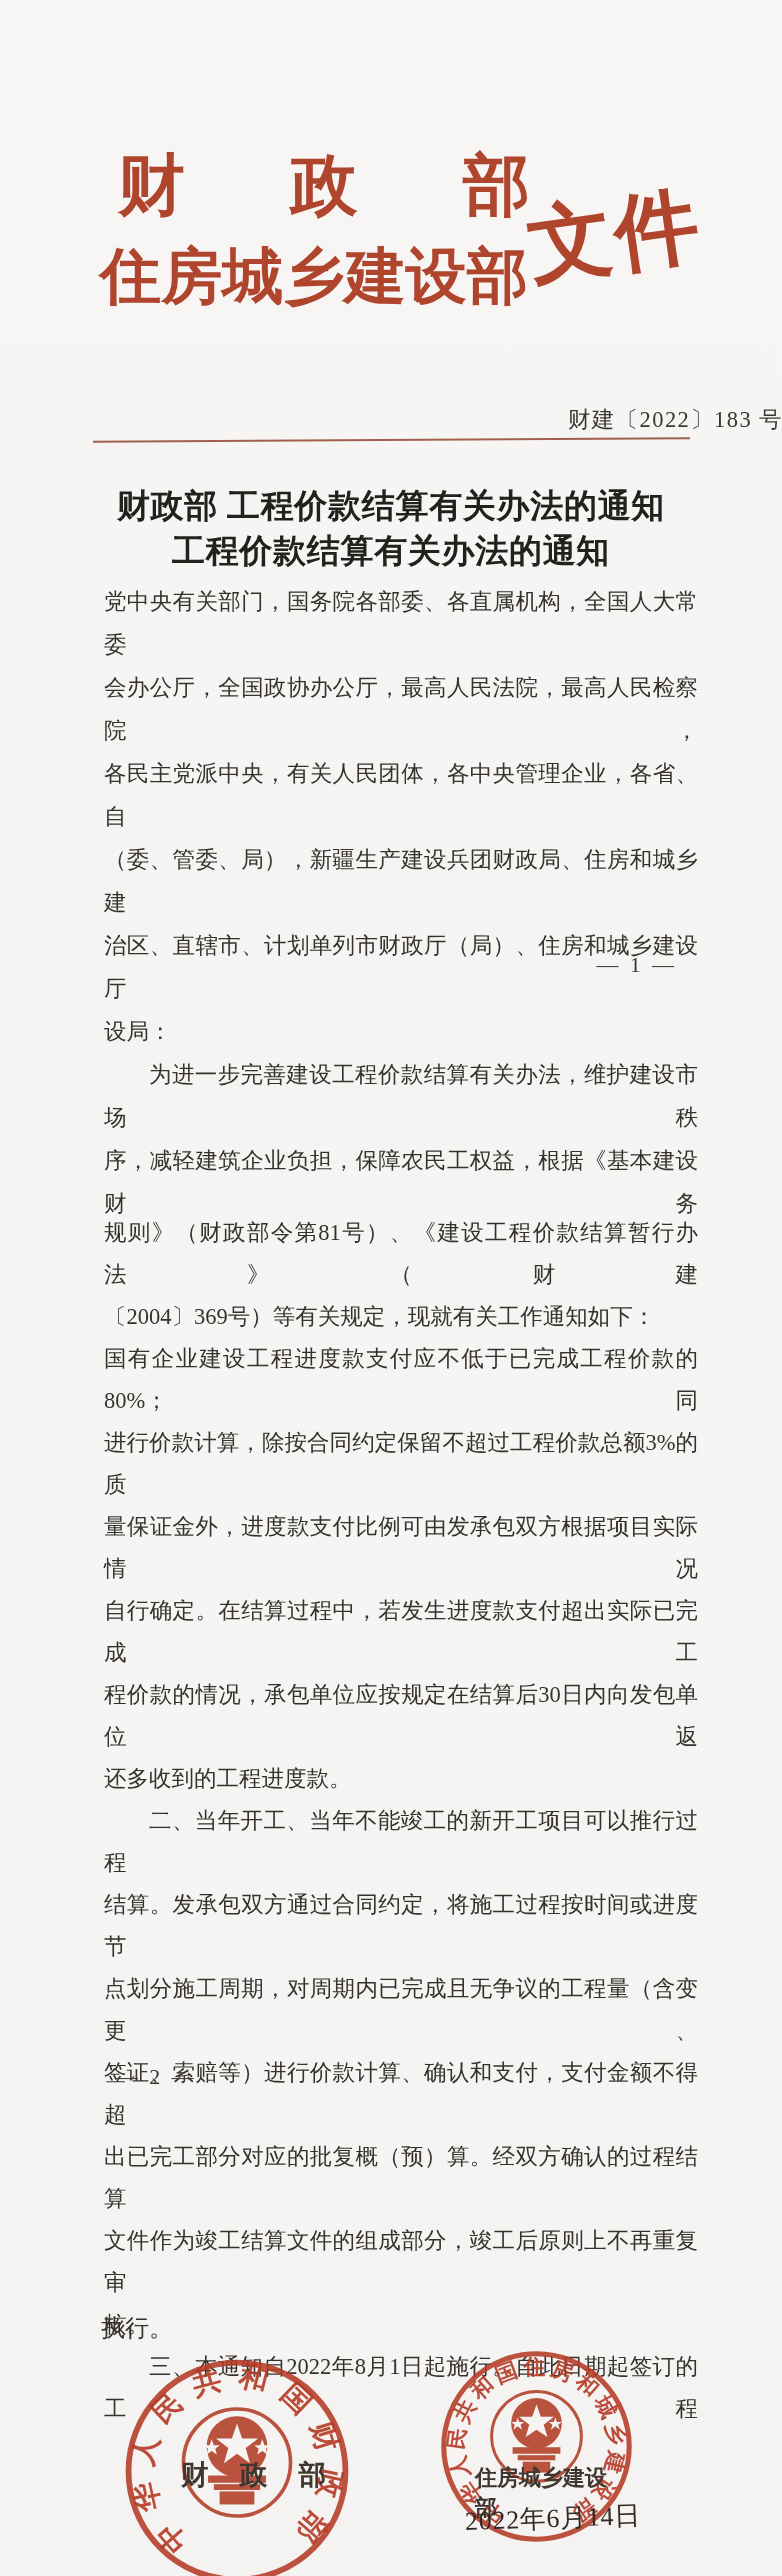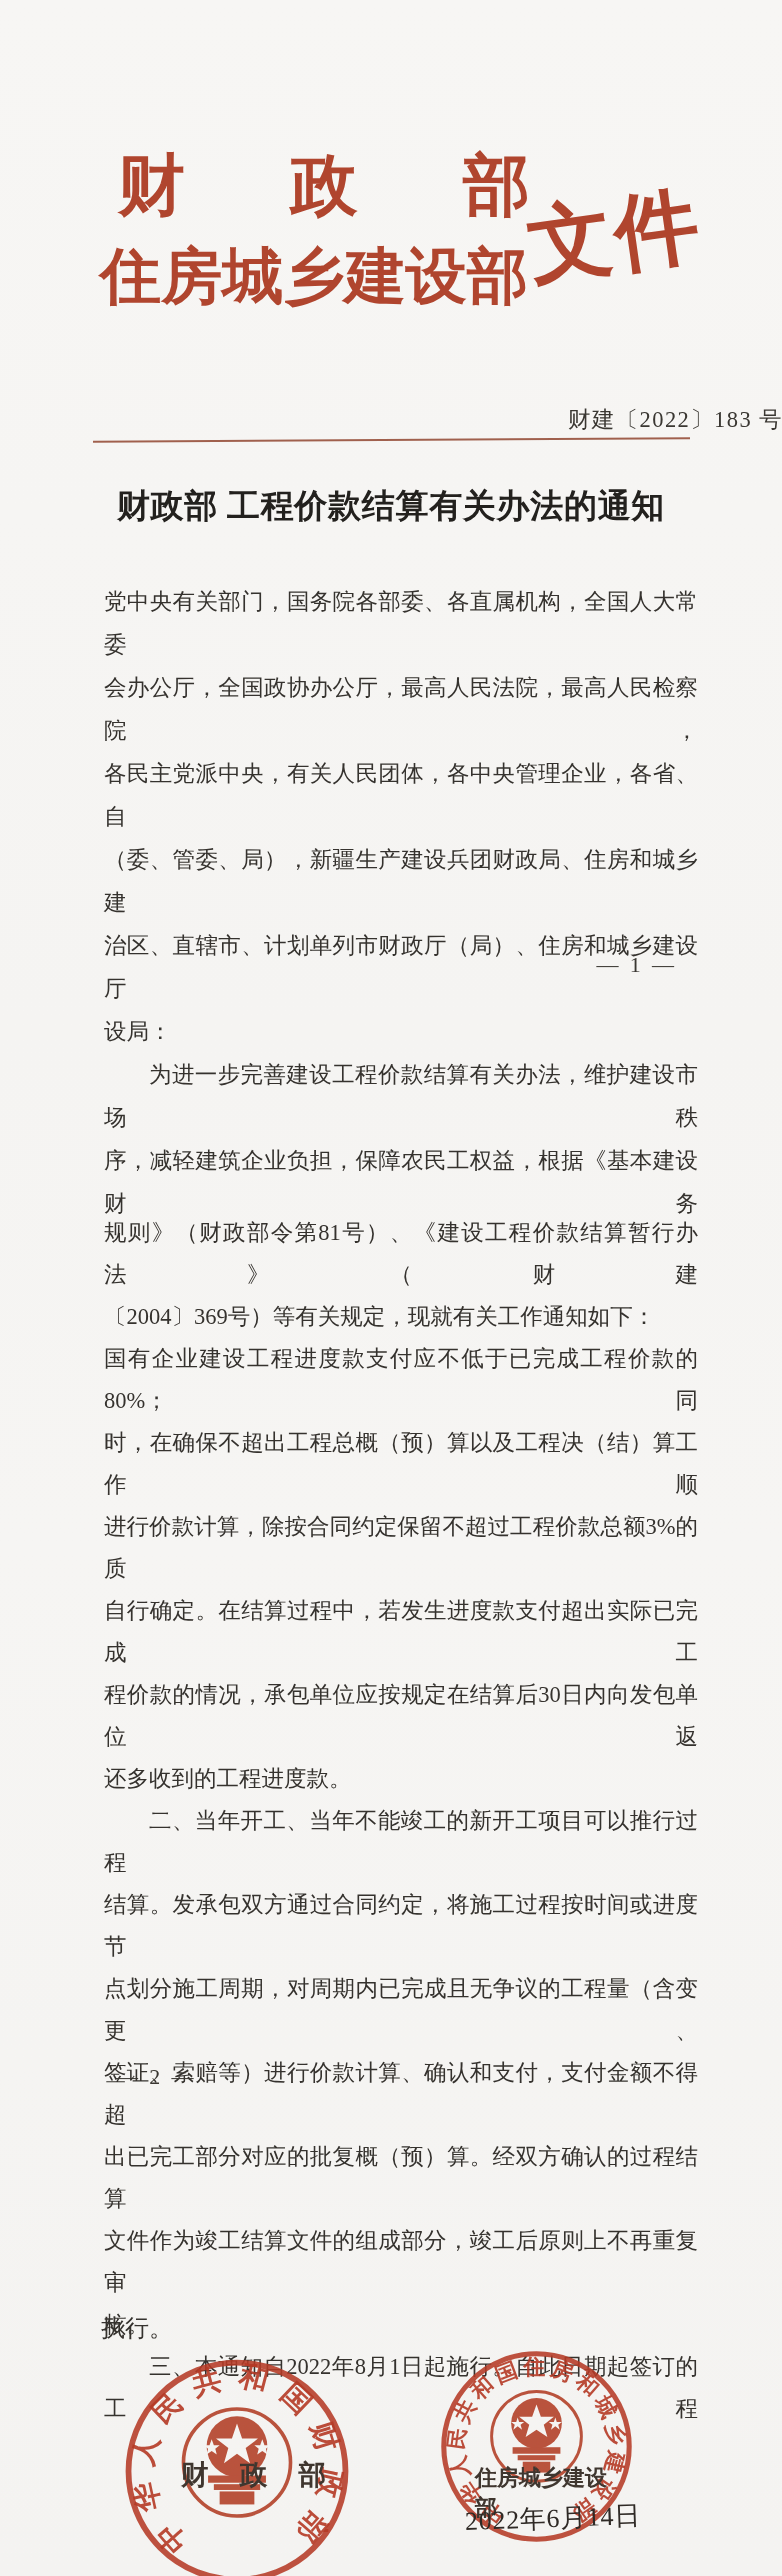--- a/index.html
+++ b/index.html
@@ -62,40 +62,41 @@
   <div class="agency1">财政部</div>
   <div class="agency2">住房城乡建设部</div>
   <div class="doc-type">文件</div>
 
   <div class="doc-number">财建〔2022〕183 号</div>
 
   <div class="red-rule"></div>
 
   <div class="doc-title">
     <div>财政部 工程价款结算有关办法的通知</div>
+    <div>工程价款结算有关办法的通知</div>
   </div>
 
   <div class="body-block p1">
     <div class="line fill">党中央有关部门，国务院各部委、各直属机构，全国人大常委</div>
     <div class="line fill">会办公厅，全国政协办公厅，最高人民法院，最高人民检察院，</div>
     <div class="line fill">各民主党派中央，有关人民团体，各中央管理企业，各省、自</div>
     <div class="line fill">（委、管委、局），新疆生产建设兵团财政局、住房和城乡建</div>
     <div class="line fill">治区、直辖市、计划单列市财政厅（局）、住房和城乡建设厅</div>
     <div class="line">设局：</div>
     <div class="line fill indent">为进一步完善建设工程价款结算有关办法，维护建设市场秩</div>
     <div class="line fill">序，减轻建筑企业负担，保障农民工权益，根据《基本建设财务</div>
   </div>
   <div class="page-marker marker-1">— 1 —</div>
 
   <div class="body-block p2">
     <div class="line fill">规则》（财政部令第81号）、《建设工程价款结算暂行办法》（财建</div>
     <div class="line">〔2004〕369号）等有关规定，现就有关工作通知如下：</div>
     <div class="line fill">国有企业建设工程进度款支付应不低于已完成工程价款的80%；同</div>
-    <div class="line fill">时，在确保不超出工程总概（预）算以及工程决（结）算工作顺</div>
     <div class="line fill">进行价款计算，除按合同约定保留不超过工程价款总额3%的质</div>
+    <div class="line fill">量保证金外，进度款支付比例可由发承包双方根据项目实际情况</div>
     <div class="line fill">自行确定。在结算过程中，若发生进度款支付超出实际已完成工</div>
     <div class="line fill">程价款的情况，承包单位应按规定在结算后30日内向发包单位返</div>
     <div class="line">还多收到的工程进度款。</div>
     <div class="line fill indent">二、当年开工、当年不能竣工的新开工项目可以推行过程</div>
     <div class="line fill">结算。发承包双方通过合同约定，将施工过程按时间或进度节</div>
     <div class="line fill">点划分施工周期，对周期内已完成且无争议的工程量（含变更、</div>
     <div class="line fill">签证、索赔等）进行价款计算、确认和支付，支付金额不得超</div>
     <div class="line fill">出已完工部分对应的批复概（预）算。经双方确认的过程结算</div>
     <div class="line fill">文件作为竣工结算文件的组成部分，竣工后原则上不再重复审</div>
     <div class="line">核。</div>

